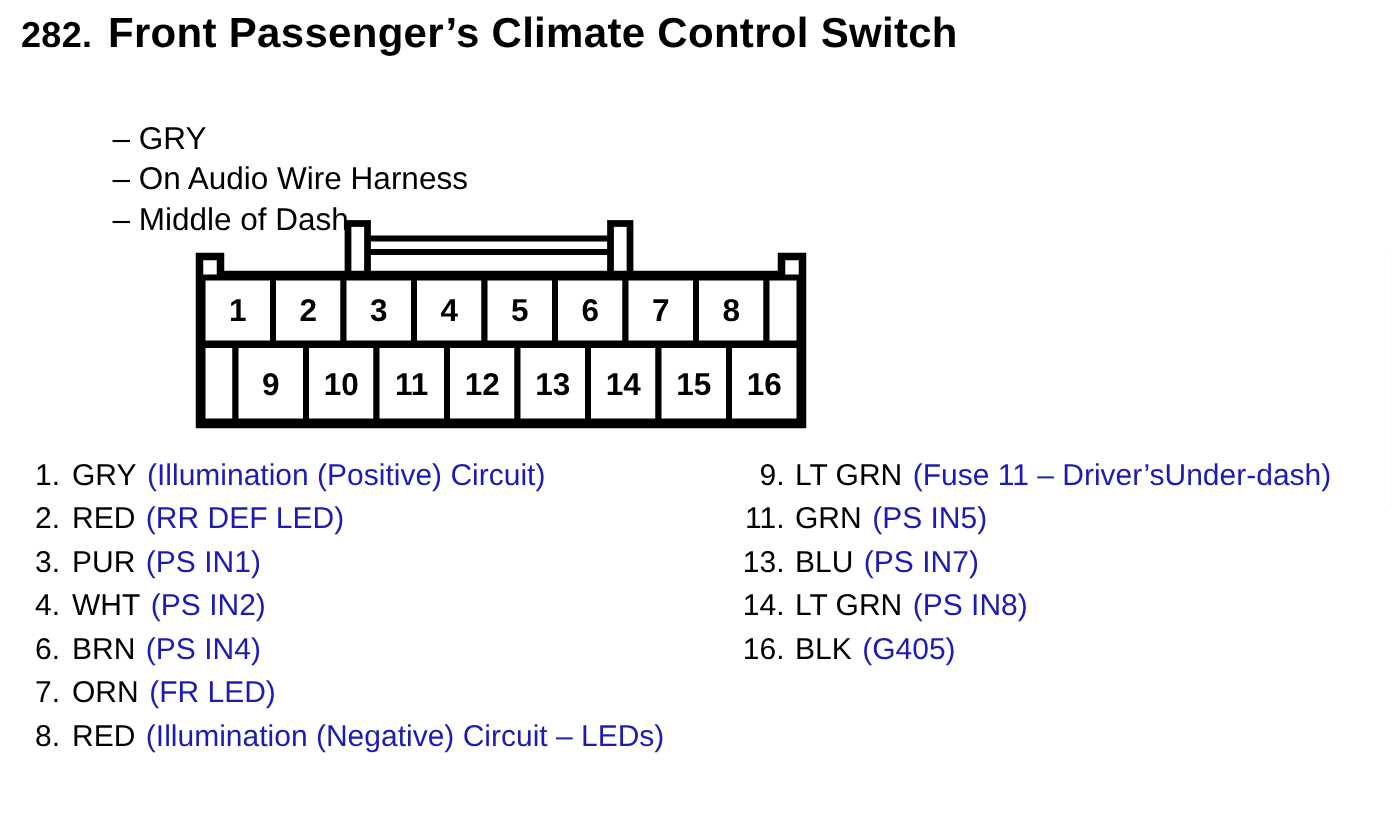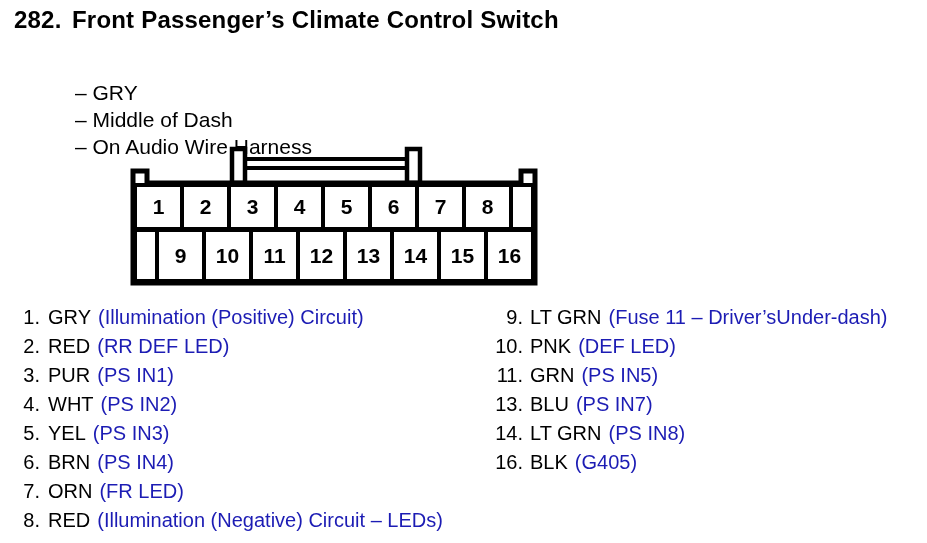--- a/index.html
+++ b/index.html
@@ -27,21 +27,21 @@
     left: 14px;
     top: 6px;
     display: flex;
     align-items: baseline;
     font-size: 24px;
     font-weight: bold;
     letter-spacing: 0.2px;
     white-space: nowrap;
   }
   .sec-num { display: inline-block; width: 58px; }
-  .title { margin: 0; font-size: 24px; font-weight: bold; }
+  .title { margin: 0; font-size: 28px; font-weight: bold; }
   
   .notes {
     position: absolute;
     left: 75px;
     top: 50px;
     font-size: 21px;
     line-height: 27px;
     white-space: nowrap;
     margin-top: 29px;
   }
@@ -83,22 +83,22 @@
 
 <div class="page">
 
   <div class="header">
     <span class="sec-num">282.</span>
     <h1 class="title">Front Passenger’s Climate Control Switch</h1>
   </div>
 
   <div class="notes">
     <div class="note">– GRY</div>
+    <div class="note">– On Audio Wire Harness</div>
     <div class="note">– Middle of Dash</div>
-    <div class="note">– On Audio Wire Harness</div>
   </div>
 
   <div class="connector">
     <svg width="420" height="142" viewBox="0 0 420 142">
 
       <rect class="shape" x="106" y="13" width="180" height="9" stroke-width="4"></rect>
       <rect class="shape" x="102" y="3" width="13" height="34" stroke-width="4.5"></rect>
       <rect class="shape" x="277" y="3" width="13" height="34" stroke-width="4.5"></rect>
 
       <path class="shape" d="M 3 137 L 3 25 L 17 25 L 17 37 L 391 37 L 391 25 L 405 25 L 405 137 Z" stroke-width="5"></path>
@@ -140,28 +140,26 @@
       <text class="pin-num-txt" x="332.5" y="117">15</text>
       <text class="pin-num-txt" x="379.5" y="117">16</text>
     </svg>
   </div>
 
   <div class="pin-list left">
     <div class="row"><span class="num">1.</span><span class="wire">GRY</span><span class="circuit">(Illumination (Positive) Circuit)</span></div>
     <div class="row"><span class="num">2.</span><span class="wire">RED</span><span class="circuit">(RR DEF LED)</span></div>
     <div class="row"><span class="num">3.</span><span class="wire">PUR</span><span class="circuit">(PS IN1)</span></div>
     <div class="row"><span class="num">4.</span><span class="wire">WHT</span><span class="circuit">(PS IN2)</span></div>
-    <div class="row"><span class="num">5.</span><span class="wire">YEL</span><span class="circuit">(PS IN3)</span></div>
     <div class="row"><span class="num">6.</span><span class="wire">BRN</span><span class="circuit">(PS IN4)</span></div>
     <div class="row"><span class="num">7.</span><span class="wire">ORN</span><span class="circuit">(FR LED)</span></div>
     <div class="row"><span class="num">8.</span><span class="wire">RED</span><span class="circuit">(Illumination (Negative) Circuit – LEDs)</span></div>
   </div>
 
   <div class="pin-list right">
     <div class="row"><span class="num">9.</span><span class="wire">LT GRN</span><span class="circuit">(Fuse 11 – Driver’sUnder-dash)</span></div>
-    <div class="row"><span class="num">10.</span><span class="wire">PNK</span><span class="circuit">(DEF LED)</span></div>
     <div class="row"><span class="num">11.</span><span class="wire">GRN</span><span class="circuit">(PS IN5)</span></div>
     <div class="row"><span class="num">13.</span><span class="wire">BLU</span><span class="circuit">(PS IN7)</span></div>
     <div class="row"><span class="num">14.</span><span class="wire">LT GRN</span><span class="circuit">(PS IN8)</span></div>
     <div class="row"><span class="num">16.</span><span class="wire">BLK</span><span class="circuit">(G405)</span></div>
   </div>
 
 </div>
 
 </body></html>

